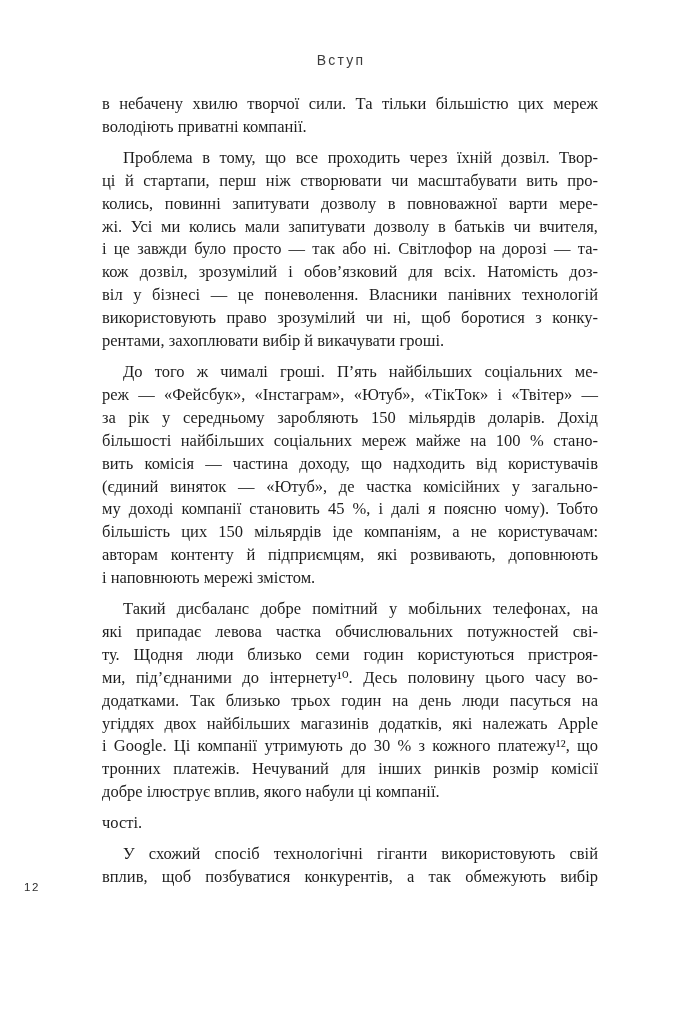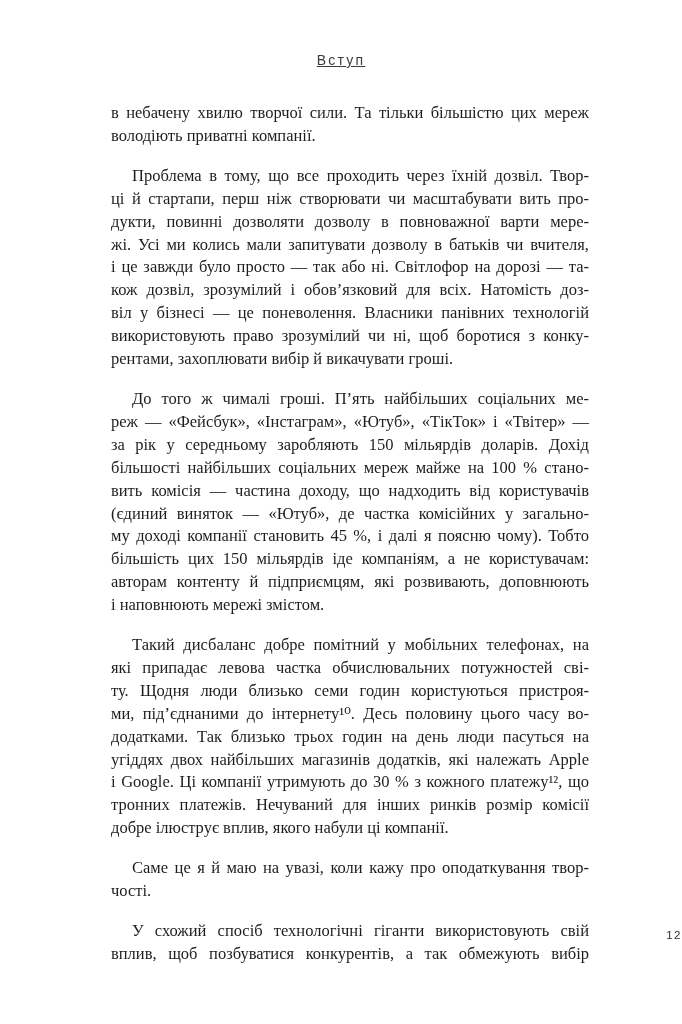--- a/index.html
+++ b/index.html
@@ -14,66 +14,66 @@
   .running-head {
     position: absolute;
     top: 52px;
     left: 0;
     right: 0;
     text-align: center;
     font-family: "Liberation Sans", "DejaVu Sans", sans-serif;
     font-size: 14px;
     letter-spacing: 2.2px;
     color: #3c3c3c;
-    text-decoration: underline;
   }
   .text-block {
     position: absolute;
     top: 85px;
     left: 94px;
     width: 512px;
     color: #1d1d1d;
     font-size: 16.5px;
     line-height: 22.9px;
   }
-  .para { margin: 17px; }
+  .para { margin: 8px; }
   .para .line {
     text-align: justify;
     text-align-last: justify;
     white-space: normal;
   }
   .para .line.first-indent { text-indent: 21px; }
   .para .line.flush-last { text-align-last: left; }
   .folio {
     position: absolute;
-    top: 929px;
+    top: 881px;
     left: 0;
     right: 0;
-    text-align: right;
+    text-align: left;
     font-family: "Liberation Sans", "DejaVu Sans", sans-serif;
     font-size: 11.5px;
     letter-spacing: 1.5px;
     color: #2e2e2e;
+    padding-left: 24px;
   }
 </style>
 </head>
 <body>
 
 <div class="page">
   <div class="running-head">Вступ</div>
 
   <div class="text-block">
       <div class="para">
         <div class="line">в небачену хвилю творчої сили. Та тільки більшістю цих мереж</div>
         <div class="line flush-last">володіють приватні компанії.</div>
       </div>
       <div class="para">
         <div class="line first-indent">Проблема в тому, що все проходить через їхній дозвіл. Твор-</div>
         <div class="line">ці й стартапи, перш ніж створювати чи масштабувати вить про-</div>
-        <div class="line">дукти, повинні дозволяти дозволу в повноважної варти мере-</div>
+        <div class="line">колись, повинні запитувати дозволу в повноважної варти мере-</div>
         <div class="line">жі. Усі ми колись мали запитувати дозволу в батьків чи вчителя,</div>
         <div class="line">і це завжди було просто — так або ні. Світлофор на дорозі — та-</div>
         <div class="line">кож дозвіл, зрозумілий і обов’язковий для всіх. Натомість доз-</div>
         <div class="line">віл у бізнесі — це поневолення. Власники панівних технологій</div>
         <div class="line">використовують право зрозумілий чи ні, щоб боротися з конку-</div>
         <div class="line flush-last">рентами, захоплювати вибір й викачувати гроші.</div>
       </div>
       <div class="para">
         <div class="line first-indent">До того ж чималі гроші. П’ять найбільших соціальних ме-</div>
         <div class="line">реж — «Фейсбук», «Інстаграм», «Ютуб», «ТікТок» і «Твітер» —</div>
@@ -91,21 +91,20 @@
         <div class="line">які припадає левова частка обчислювальних потужностей сві-</div>
         <div class="line">ту. Щодня люди близько семи годин користуються пристроя-</div>
         <div class="line">ми, під’єднаними до інтернету¹⁰. Десь половину цього часу во-</div>
         <div class="line">додатками. Так близько трьох годин на день люди пасуться на</div>
         <div class="line">угіддях двох найбільших магазинів додатків, які належать Apple</div>
         <div class="line">і Google. Ці компанії утримують до 30 % з кожного платежу¹², що</div>
         <div class="line">тронних платежів. Нечуваний для інших ринків розмір комісії</div>
         <div class="line flush-last">добре ілюструє вплив, якого набули ці компанії.</div>
       </div>
       <div class="para">
-        <div class="line first-indent">Саме це я й маю на увазі, коли кажу про оподаткування твор-</div>
         <div class="line flush-last">чості.</div>
       </div>
       <div class="para">
         <div class="line first-indent">У схожий спосіб технологічні гіганти використовують свій</div>
         <div class="line">вплив, щоб позбуватися конкурентів, а так обмежують вибір</div>
       </div>
     </div>
 
   <div class="folio">12</div>
 </div>

